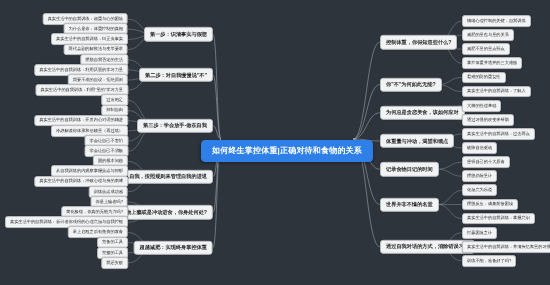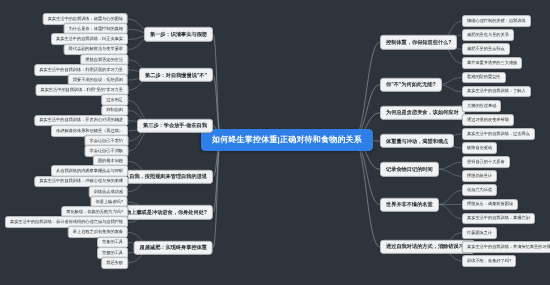--- a/index.html
+++ b/index.html
@@ -90,21 +90,21 @@
       <path d="M438,169.22222222222223 C450,169.22222222222223 450,176.2777777777778 462,176.2777777777778" fill="none" stroke="#9aa3ac" stroke-width="0.55" opacity="0.75"></path>
       <path d="M353,139 C366.5,139 366.5,204.50000000000003 380,204.50000000000003" fill="none" stroke="#9aa3ac" stroke-width="0.8" opacity="0.75"></path>
       <path d="M438,204.50000000000003 C450,204.50000000000003 450,190.3888888888889 462,190.3888888888889" fill="none" stroke="#9aa3ac" stroke-width="0.55" opacity="0.75"></path>
       <path d="M438,204.50000000000003 C450,204.50000000000003 450,204.50000000000003 462,204.50000000000003" fill="none" stroke="#9aa3ac" stroke-width="0.55" opacity="0.75"></path>
       <path d="M438,204.50000000000003 C450,204.50000000000003 450,218.61111111111114 462,218.61111111111114" fill="none" stroke="#9aa3ac" stroke-width="0.55" opacity="0.75"></path>
       <path d="M353,139 C366.5,139 366.5,246.83333333333334 380,246.83333333333334" fill="none" stroke="#9aa3ac" stroke-width="0.8" opacity="0.75"></path>
       <path d="M438,246.83333333333334 C450,246.83333333333334 450,232.72222222222223 462,232.72222222222223" fill="none" stroke="#9aa3ac" stroke-width="0.55" opacity="0.75"></path>
       <path d="M438,246.83333333333334 C450,246.83333333333334 450,246.83333333333334 462,246.83333333333334" fill="none" stroke="#9aa3ac" stroke-width="0.55" opacity="0.75"></path>
       <path d="M438,246.83333333333334 C450,246.83333333333334 450,260.94444444444446 462,260.94444444444446" fill="none" stroke="#9aa3ac" stroke-width="0.55" opacity="0.75"></path>
     </svg>
-<div class="node lvl0" style="left: 287px; top: 140px;">如何终生掌控体重|正确对待和食物的关系</div>
+<div class="node lvl0" style="left: 287px; top: 151px;">如何终生掌控体重|正确对待和食物的关系</div>
     <div class="node lvl1" style="left: 213px; top: 34.32px; transform: translate(-100%, -50%);">第一步：识清事实与假想</div>
     <div class="node lvl2" style="left: 128px; top: 19.08px; transform: translate(-100%, -50%);">真实生活中的自我训练：超重与心的困境</div>
     <div class="node lvl2" style="left: 128px; top: 29.24px; transform: translate(-100%, -50%);">为什么是你：体重控制的真相</div>
     <div class="node lvl2" style="left: 128px; top: 39.4px; transform: translate(-100%, -50%);">真实生活中的自我训练：纠正负事实</div>
     <div class="node lvl2" style="left: 128px; top: 49.56px; transform: translate(-100%, -50%);">两代喜剧的解救法与变革要求</div>
     <div class="node lvl1" style="left: 213px; top: 74.96px; transform: translate(-100%, -50%);">第二步：对自我慢慢说"不"</div>
     <div class="node lvl2" style="left: 128px; top: 59.72px; transform: translate(-100%, -50%);">摆脱自我否定的生活</div>
     <div class="node lvl2" style="left: 128px; top: 69.88px; transform: translate(-100%, -50%);">真实生活中的自我训练：利用厌恶的学习力量</div>
     <div class="node lvl2" style="left: 128px; top: 80.04px; transform: translate(-100%, -50%);">我要不成的自设：拒绝原则</div>
     <div class="node lvl2" style="left: 128px; top: 90.2px; transform: translate(-100%, -50%);">真实生活中的自我训练：利用"量的"学习力量</div>

